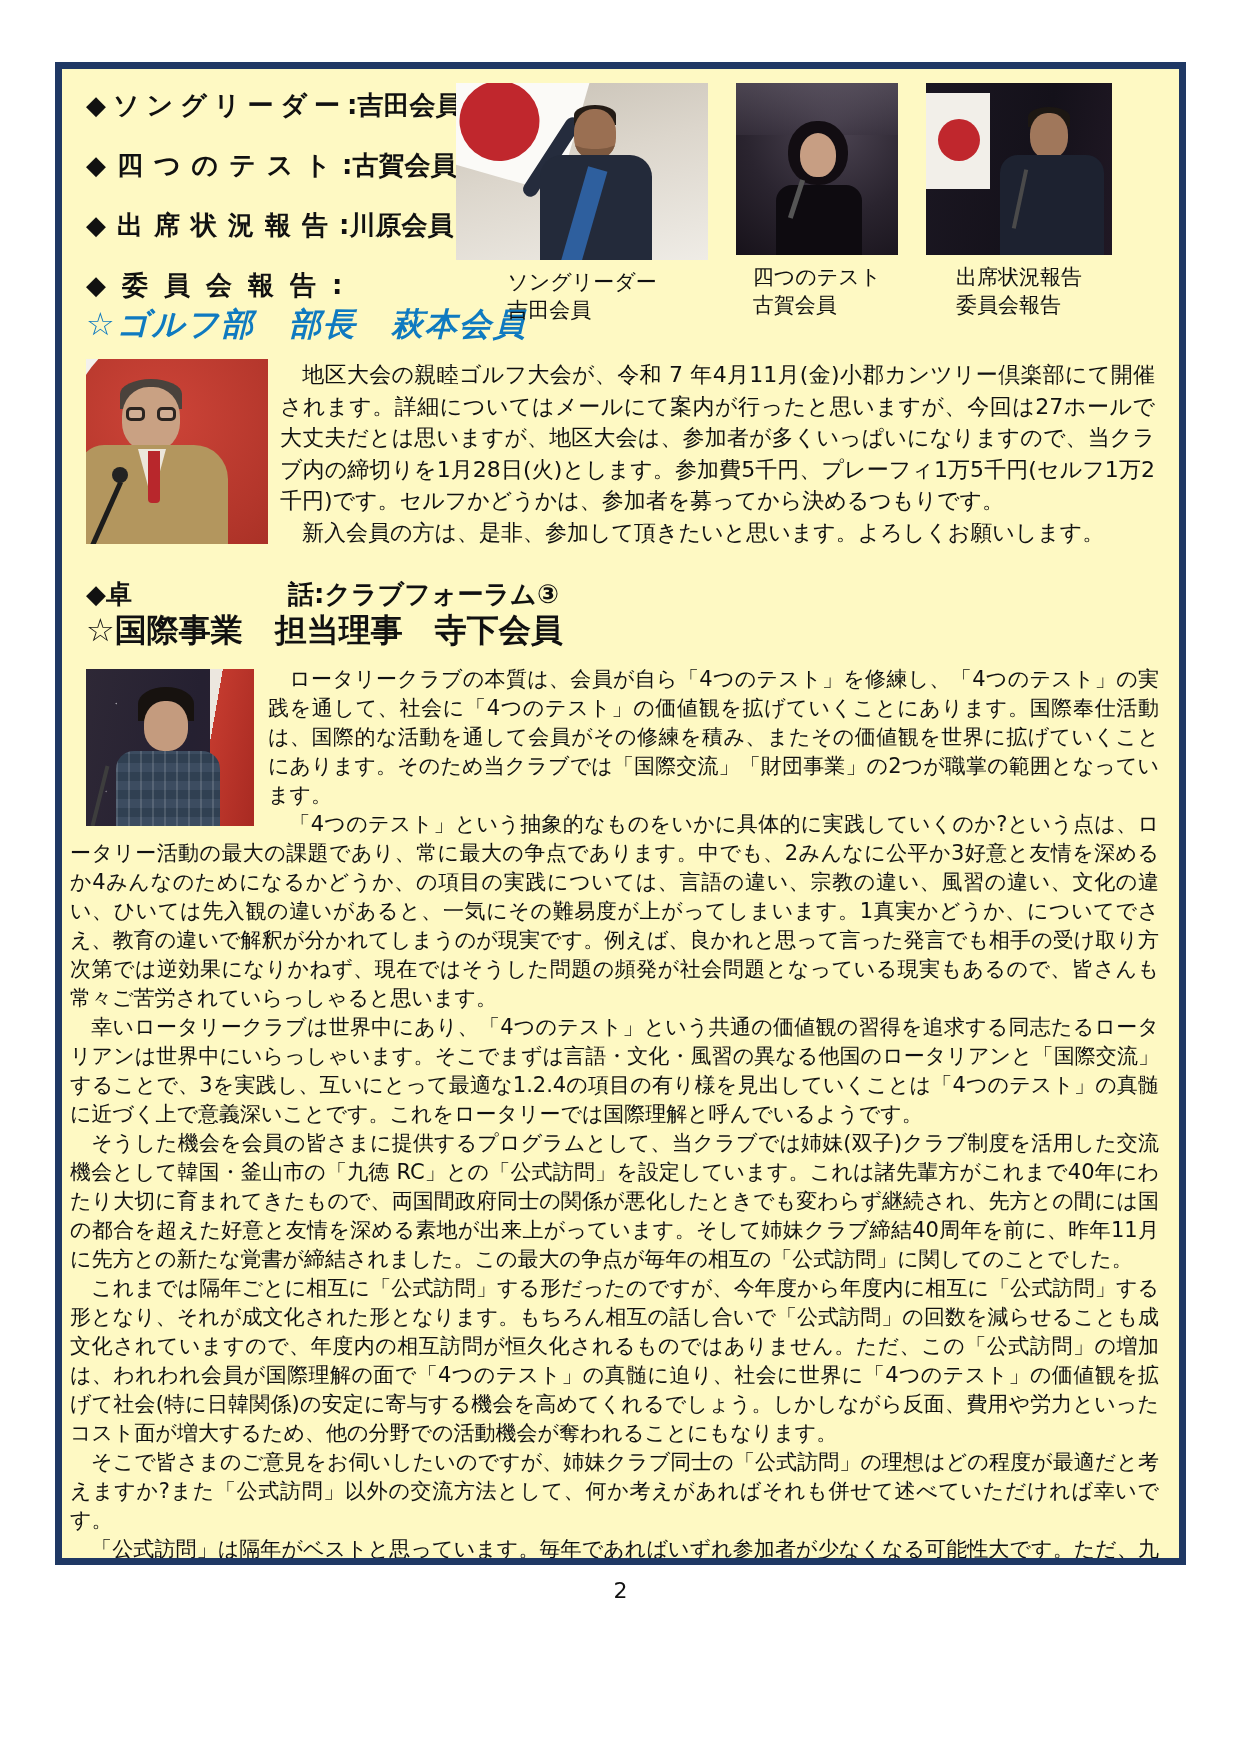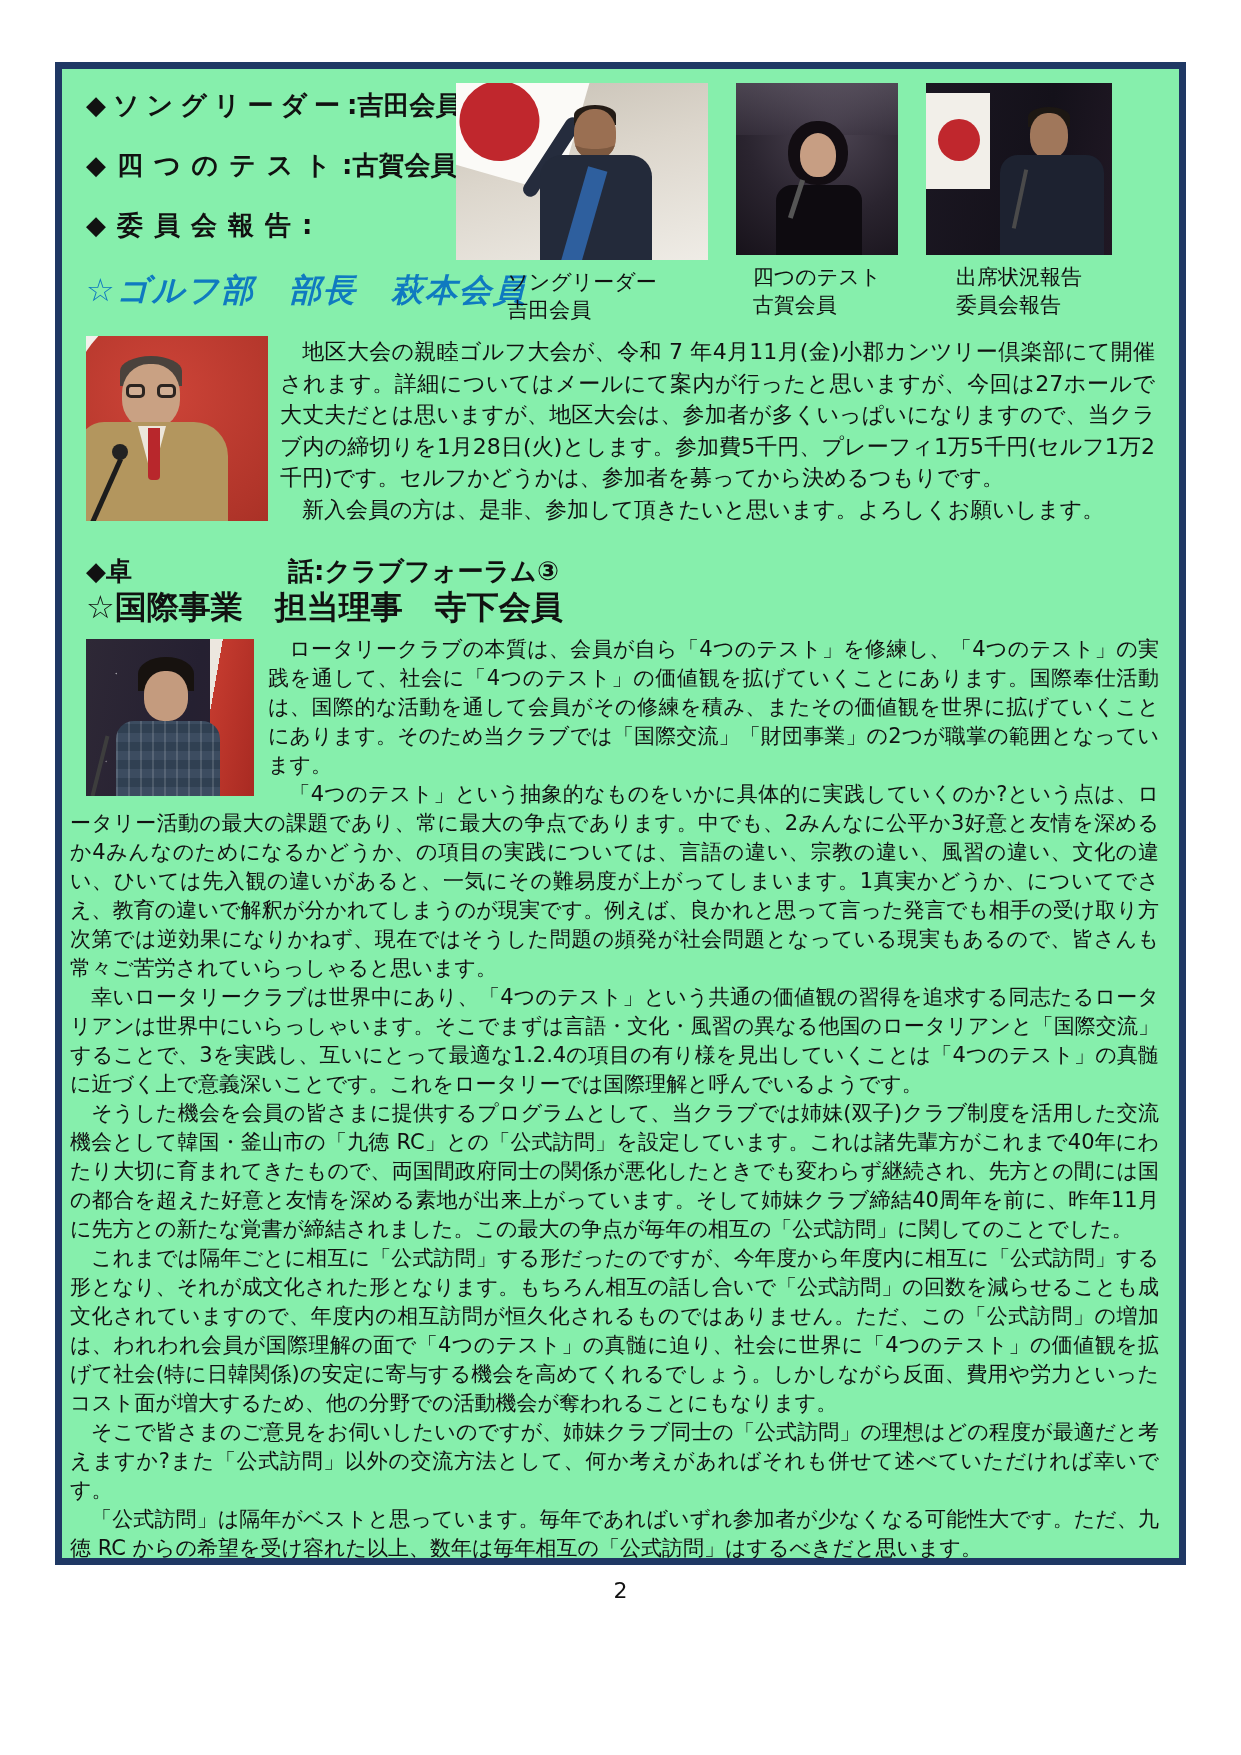--- a/index.html
+++ b/index.html
@@ -4,21 +4,21 @@
 <style>
   html,body{margin:0;padding:0;}
   body{
     width:1241px;height:1755px;background:#ffffff;
     font-family:"DejaVu Sans","Liberation Sans",sans-serif;
     color:#111;position:relative;
   }
   .frame{
     position:absolute;left:55px;top:62px;width:1131px;height:1503px;
     border:7px solid #1f3864;box-sizing:border-box;
-    padding:12px 20px 0 8px;overflow:hidden;background:#86efac;
+    padding:12px 20px 0 8px;overflow:hidden;background:#fef9c3;
   }
   
   .top-section{display:flex;}
   .roles-col{width:382px;flex:none;padding:8px 0 0 16px;box-sizing:border-box;}
   .role-line{font-size:26px;font-weight:bold;line-height:32px;margin-bottom:28px;white-space:nowrap;}
   .role-part{letter-spacing:7px;}
   .role-line:nth-of-type(2) .role-part{letter-spacing:11px;}
   .role-line:nth-of-type(3) .role-part{letter-spacing:11px;}
   .role-line:nth-of-type(4) .role-part{letter-spacing:16px;}
   .role-line:nth-of-type(4){margin-bottom:2px;}
@@ -73,35 +73,36 @@
     background:repeating-linear-gradient(90deg,rgba(255,255,255,.14) 0 2px,transparent 2px 12px),
                repeating-linear-gradient(0deg,#3c4c60 0 9px,#304052 9px 18px);}
   .pk-mic{position:absolute;left:12px;top:96px;width:4px;height:62px;background:#3d3d3d;transform:rotate(14deg);}
   
   .golf-section{display:flex;gap:12px;margin-top:12px;padding-left:16px;}
   .golf-text{flex:1;font-size:22px;line-height:31.5px;text-align:justify;padding-right:4px;}
   .golf-text p{margin:0;}
   
   .forum-heading{margin-top:30px;padding-left:16px;font-weight:bold;font-size:26px;line-height:32px;}
   .forum-sub{padding-left:16px;font-weight:bold;font-size:32px;line-height:32px;margin-top:4px;}
-  .body-text{margin-top:12px;font-size:21px;line-height:29px;text-align:justify;}
+  .body-text{margin-top:19px;font-size:21px;line-height:29px;text-align:justify;}
   .body-text p{margin:0;}
   .speaker-float{float:left;margin:4px 14px 4px 16px;}
   
   .page-num{position:absolute;left:0;top:1578px;width:100%;text-align:center;font-size:22px;color:#111;}
 </style>
 </head>
 <body>
 
 <div class="frame">
 
   <div class="top-section">
     <div class="roles-col">
       <div class="role-line"><span class="role-part">◆ソングリーダー</span><span>:吉田会員</span></div>
       <div class="role-line"><span class="role-part">◆四つのテスト</span><span>:古賀会員</span></div>
+      <div class="role-line"><span class="role-part">◆出席状況報告</span><span>:川原会員</span></div>
       <div class="role-line"><span class="role-part">◆委員会報告</span><span>:</span></div>
       <div class="golf-chair">☆ゴルフ部　部長　萩本会員</div>
     </div>
 
     <div class="photos-row">
       <div class="topphoto-unit">
         <div class="photo ph-song">
           <div class="ps-flag">
               <div class="ps-flag-circle"></div>
             </div>

